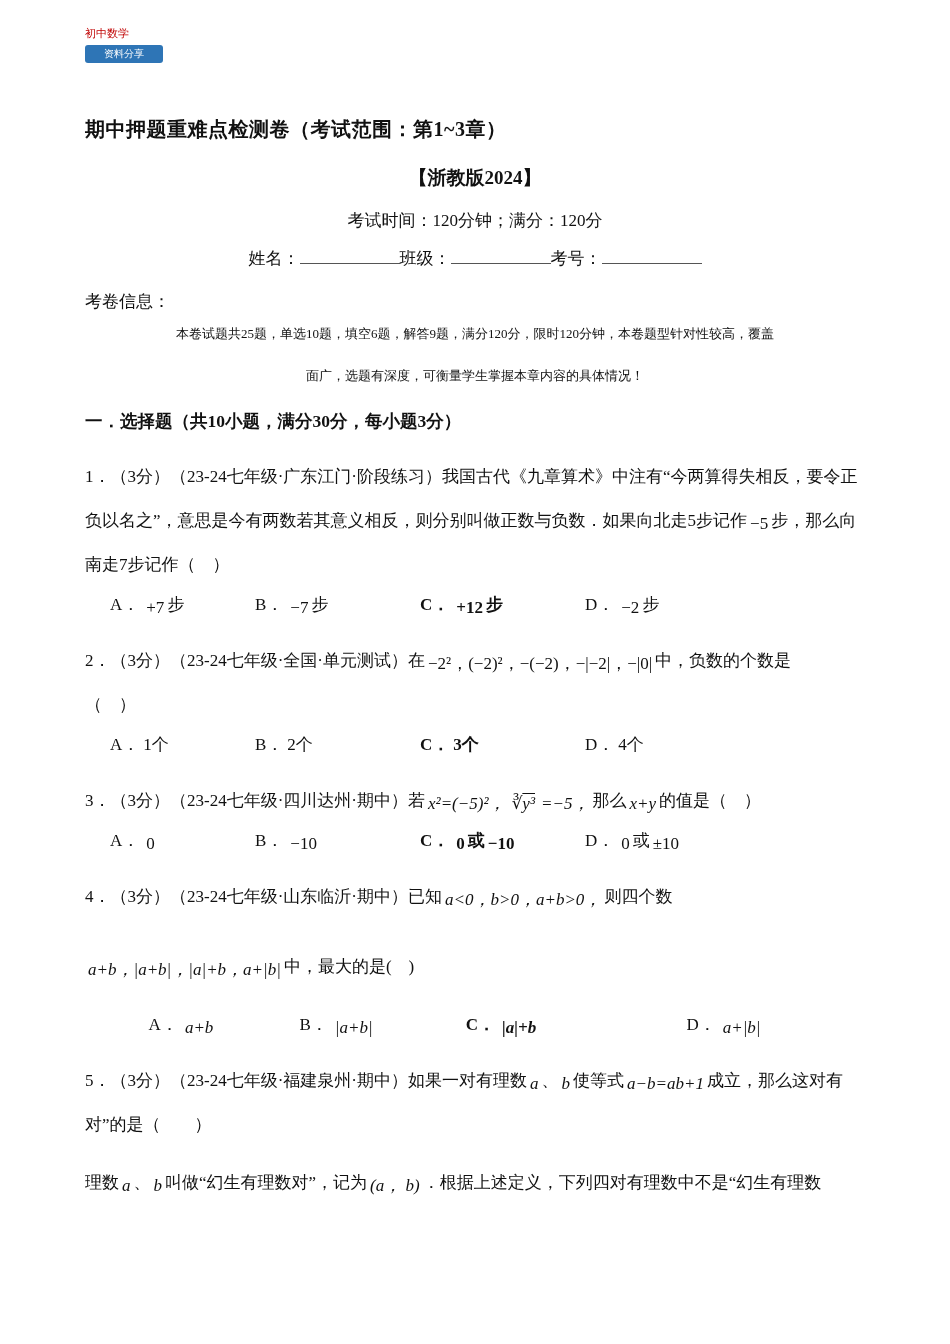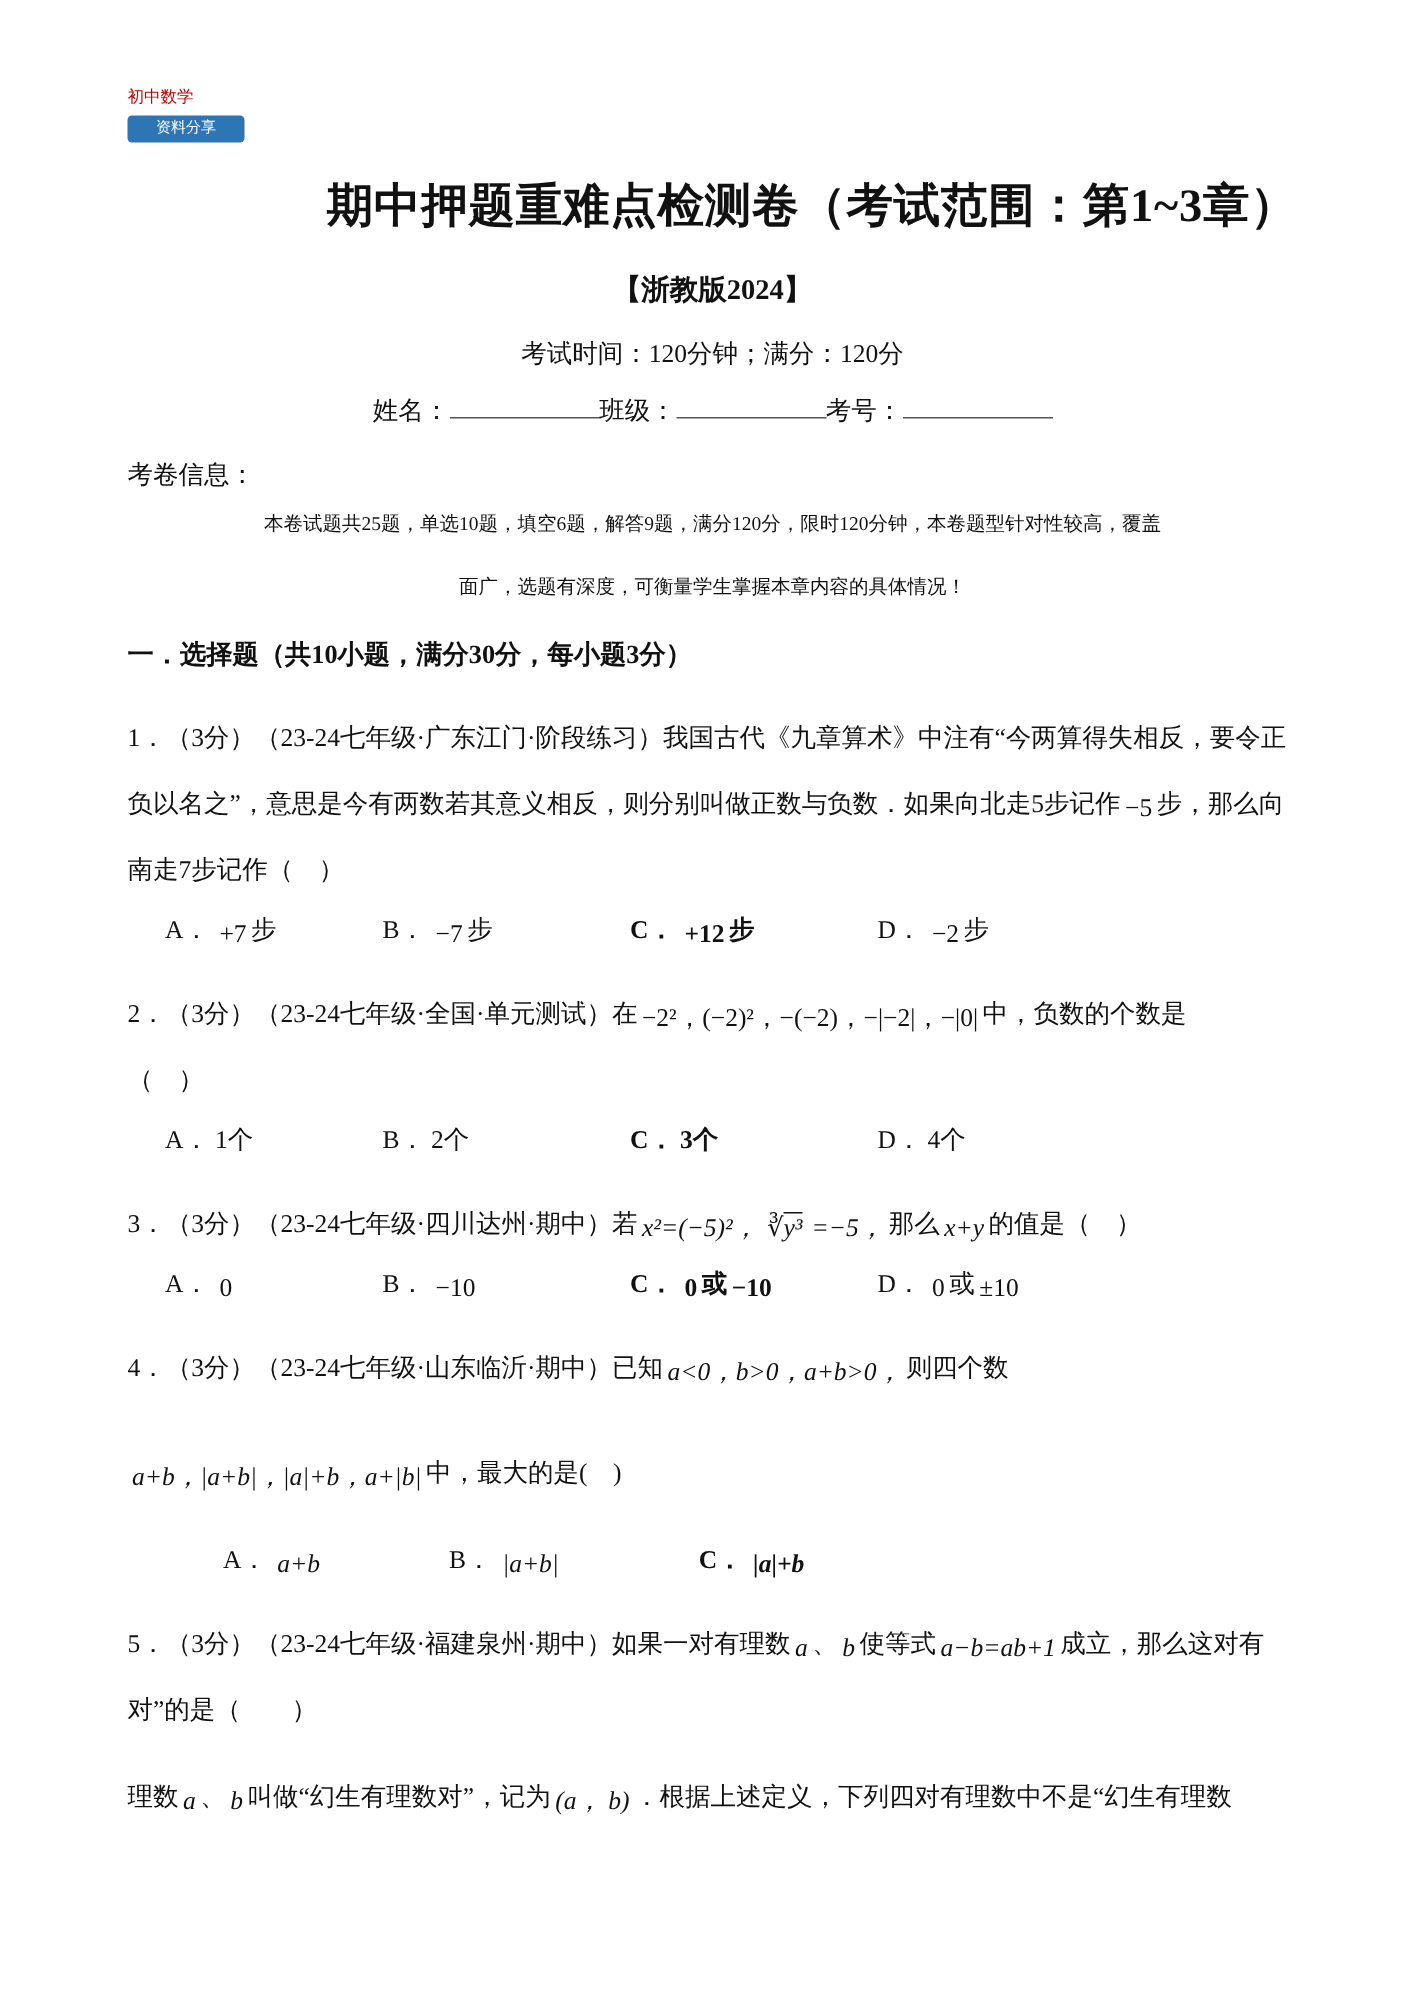--- a/index.html
+++ b/index.html
@@ -5,26 +5,26 @@
   * { box-sizing: border-box; }
   body { margin: 0; background: #ffffff; }
   .page {
     width: 950px; height: 1344px; margin: 0 auto; background: #ffffff;
     position: relative; overflow: hidden; color: #111;
     font-family: "Liberation Serif", "DejaVu Serif", serif;
   }
   .content { padding: 116px 85px 0 85px; }
 
   
-  .wm { position: absolute; left: 85px; top: 26px; line-height: 1.4; margin-top: 32px; }
+  .wm { position: absolute; left: 85px; top: 26px; line-height: 1.4; }
   .wm-top { color: #c00000; font-size: 11px; font-family: "Liberation Sans", sans-serif; }
   .wm-badge { display: inline-block; background: #2e75b6; color: #ffffff; font-size: 10px;
               padding: 2px 19px; border-radius: 3px; font-family: "Liberation Sans", sans-serif; }
 
-  .doc-title { margin: 0; text-align: right; font-size: 31px; font-weight: bold; letter-spacing: .5px; }
+  .doc-title { margin: 0; text-align: left; font-size: 20px; font-weight: bold; letter-spacing: .5px; }
   .edition   { margin-top: 22px; text-align: center; font-size: 19px; font-weight: bold; }
   .meta      { margin-top: 18px; text-align: center; font-size: 17px; }
   .name-line { margin-top: 14px; text-align: center; font-size: 17px; }
   .blank { display: inline-block; width: 100px; height: 18px; border-bottom: 1px solid #555; }
 
   .info-heading { margin-top: 20px; font-size: 17px; }
   .info-line    { font-size: 13px; line-height: 42px; text-align: center; }
 
   .section-heading { margin-top: 8px; font-size: 17.5px; font-weight: bold; line-height: 32px; }
 
@@ -107,20 +107,21 @@
       </div>
     </section>
 
     <section class="q">
       <div class="qline"><span class="seg-t">4．（3分）（23-24七年级·山东临沂·期中）已知</span><span class="seg-m">a&lt;0，b&gt;0，a+b&gt;0，</span><span class="seg-t">则四个数</span></div>
       <div class="qline mt26"><span class="seg-m">a+b，|a+b|，|a|+b，a+|b|</span><span class="seg-t">中，最大的是(　)</span></div>
       <div class="opt-row mt20">
         <div class="opt1"><span class="opt-label">A．</span><span><span class="seg-m">a+b</span></span></div>
         <div class="opt2"><span class="opt-label">B．</span><span><span class="seg-m">|a+b|</span></span></div>
         <div class="opt3"><span class="opt-label">C．</span><span><span class="seg-m">|a|+b</span></span></div>
+        <div class="opt4"><span class="opt-label">D．</span><span><span class="seg-m">a+|b|</span></span></div>
       </div>
     </section>
 
     <section class="q">
       <div class="qline"><span class="seg-t">5．（3分）（23-24七年级·福建泉州·期中）如果一对有理数</span><span class="seg-m">a</span><span class="seg-t">、</span><span class="seg-m">b</span><span class="seg-t">使等式</span><span class="seg-m">a−b=ab+1</span><span class="seg-t">成立，那么这对有</span></div>
       <div class="qline"><span class="seg-t">对”的是（　　）</span></div>
       <div class="qline mt14"><span class="seg-t">理数</span><span class="seg-m">a</span><span class="seg-t">、</span><span class="seg-m">b</span><span class="seg-t">叫做“幻生有理数对”，记为</span><span class="seg-m">(a， b)</span><span class="seg-t">．根据上述定义，下列四对有理数中不是“幻生有理数</span></div>
     </section>
 
   </div>

